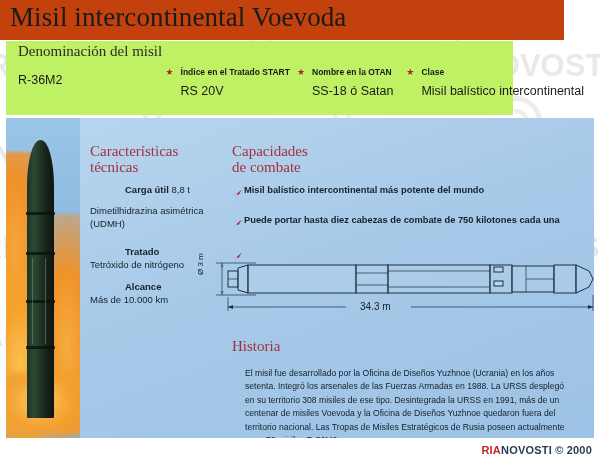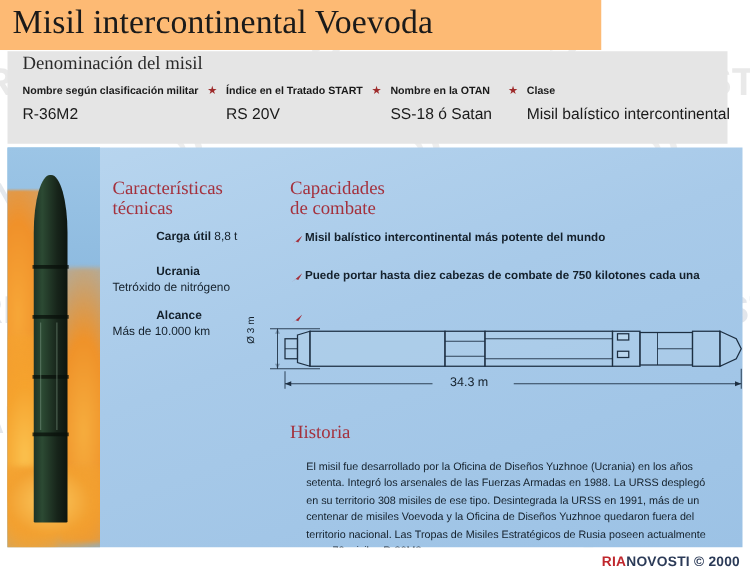--- a/index.html
+++ b/index.html
@@ -57,40 +57,40 @@
     border-radius: 50%;
     border: 4px solid rgba(120,120,120,0.13);
     border-left-color: transparent;
     border-bottom-color: transparent;
   }
 
   
   .title-bar {
     position: absolute;
     left: 0; top: 0;
-    width: 481px; height: 40px;
-    background: #fdba74;
+    width: 564px; height: 40px;
+    background: #c2410c;
     z-index: 10;
   }
   .title-text {
     position: absolute;
     left: 10px;
     top: 2px;
     font-family: "Liberation Serif", serif;
     font-size: 27px;
     color: #1a1a1a;
     letter-spacing: 0.1px;
   }
 
   
   .green-panel {
     position: absolute;
     left: 6px; top: 41px;
-    width: 576px; height: 74px;
-    background: #e5e5e5;
+    width: 507px; height: 74px;
+    background: #bef264;
     z-index: 10;
   }
   .green-panel .panel-title {
     position: absolute;
     left: 12px; top: 2px;
     font-family: "Liberation Serif", serif;
     font-size: 15px;
     color: #2b2b2b;
   }
   .denom-row {
@@ -351,21 +351,20 @@
 
   <div class="title-bar">
     <div class="title-text">Misil intercontinental Voevoda</div>
   </div>
 
   <div class="green-panel">
     <div class="panel-title">Denominación del misil</div>
     <div class="denom-row">
 
       <div class="denom-col" style="width:148px;">
-        <div class="denom-label">Nombre según clasificación militar</div>
         <div class="denom-value">R-36M2</div>
       </div>
       <div class="star-sep">★</div>
 
       <div class="denom-col" style="width:112px;">
         <div class="denom-label">Índice en el Tratado START</div>
         <div class="denom-value">RS 20V</div>
       </div>
       <div class="star-sep">★</div>
 
@@ -404,24 +403,25 @@
       <span>Características</span><br>
       <span>técnicas</span>
     </div>
 
     <div class="tech-item">
       <div class="tech-label"><span>Carga útil</span> <span class="val">8,8 t</span></div>
     </div>
 
 
     <div class="tech-item">
+      <div class="tech-value">Dimetilhidrazina asimétrica (UDMH)</div>
     </div>
 
     <div class="tech-item" style="margin-top:16px;">
-      <div class="tech-label">Ucrania</div>
+      <div class="tech-label">Tratado</div>
       <div class="tech-value">Tetróxido de nitrógeno</div>
     </div>
 
     <div class="tech-item" style="margin-top:10px;">
       <div class="tech-label">Alcance</div>
       <div class="tech-value">Más de 10.000 km</div>
     </div>
   </div>
 
   <div class="col-combat">

